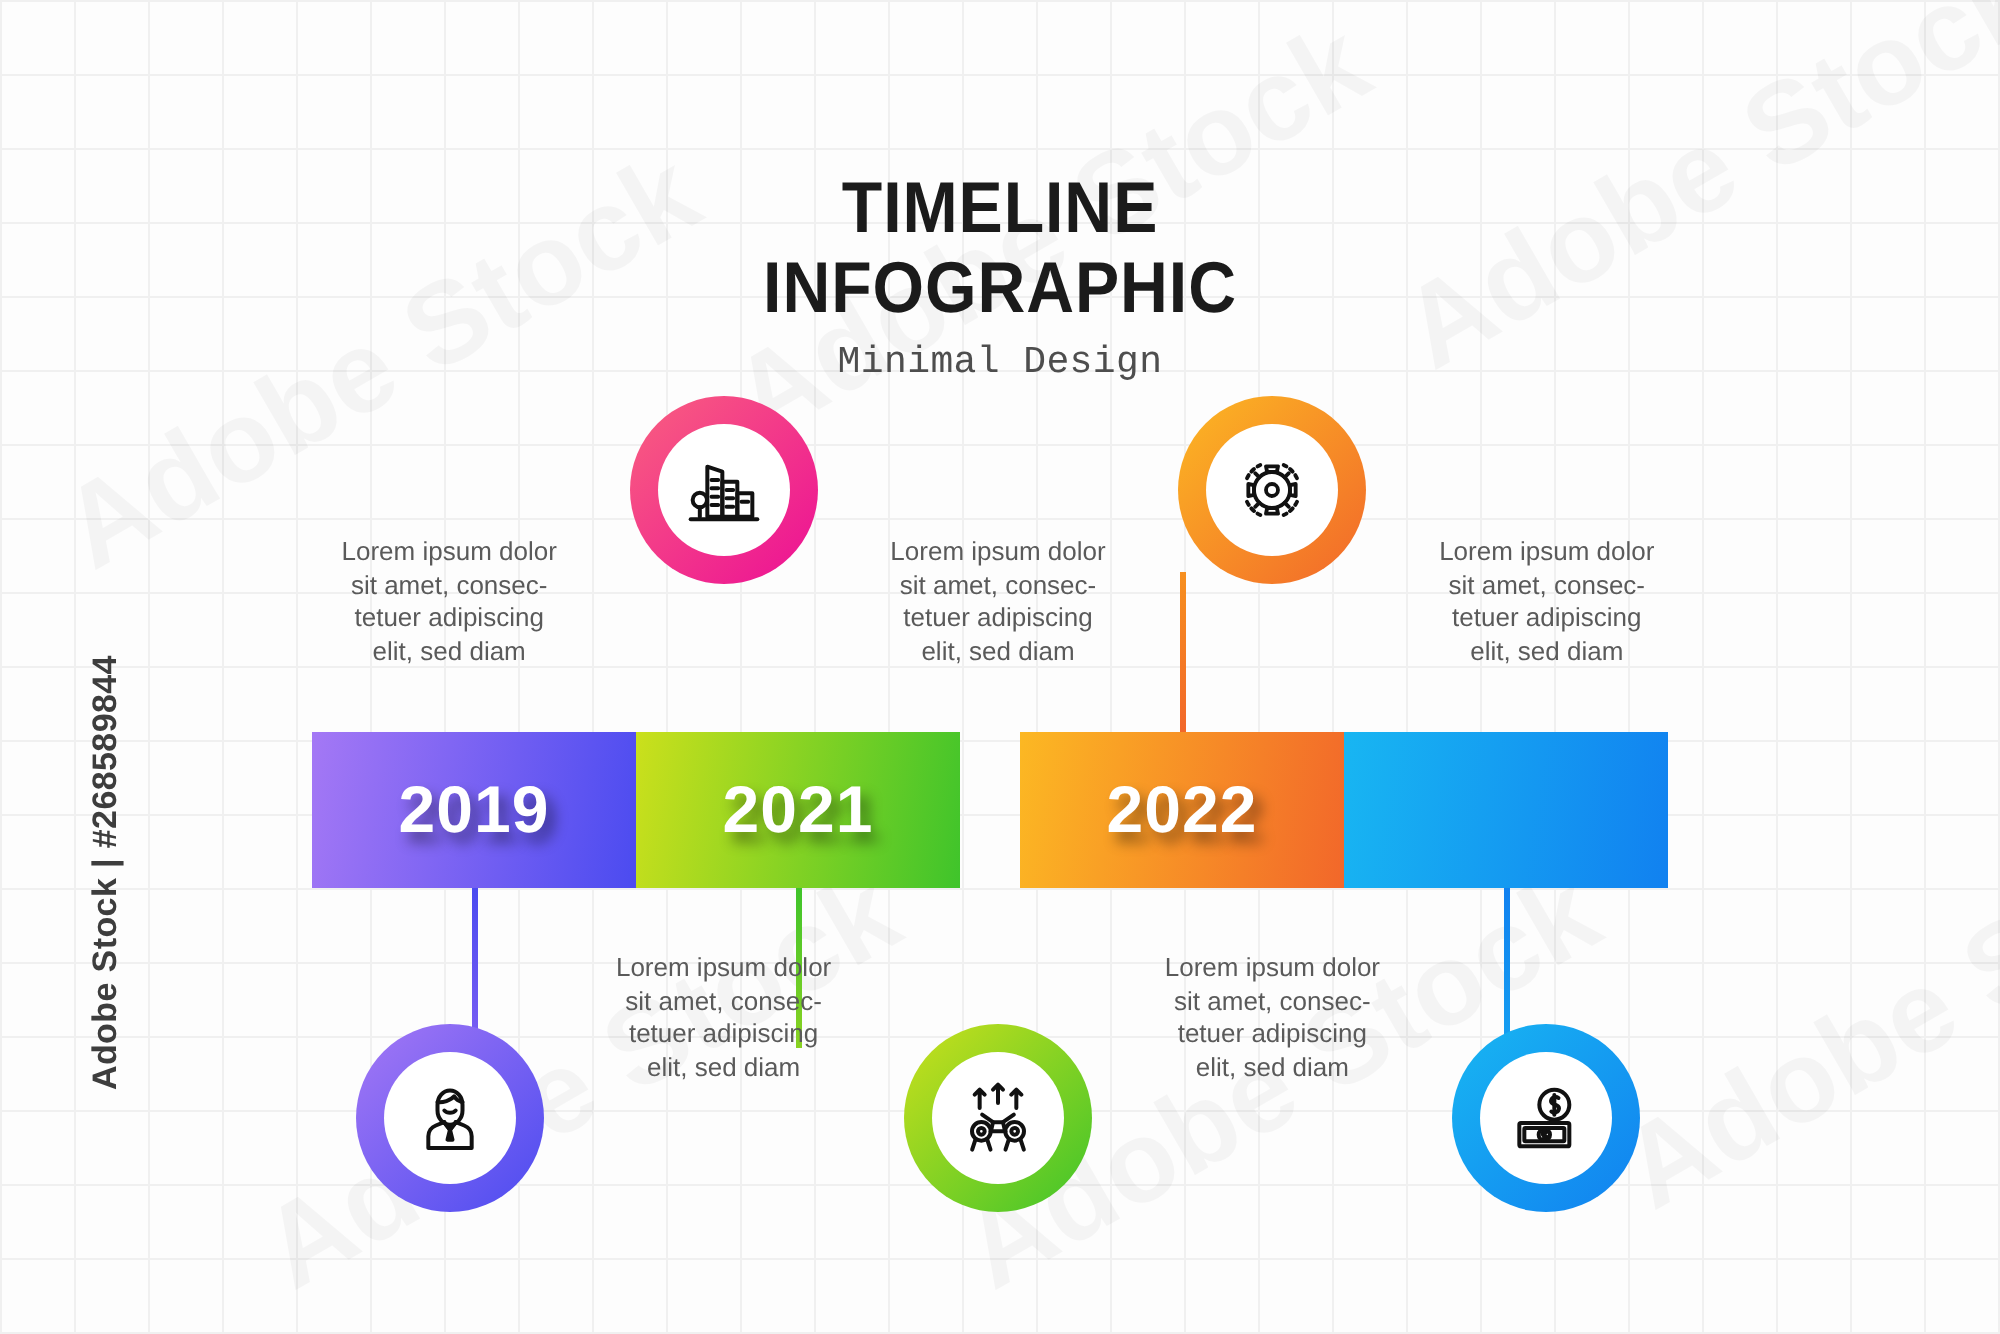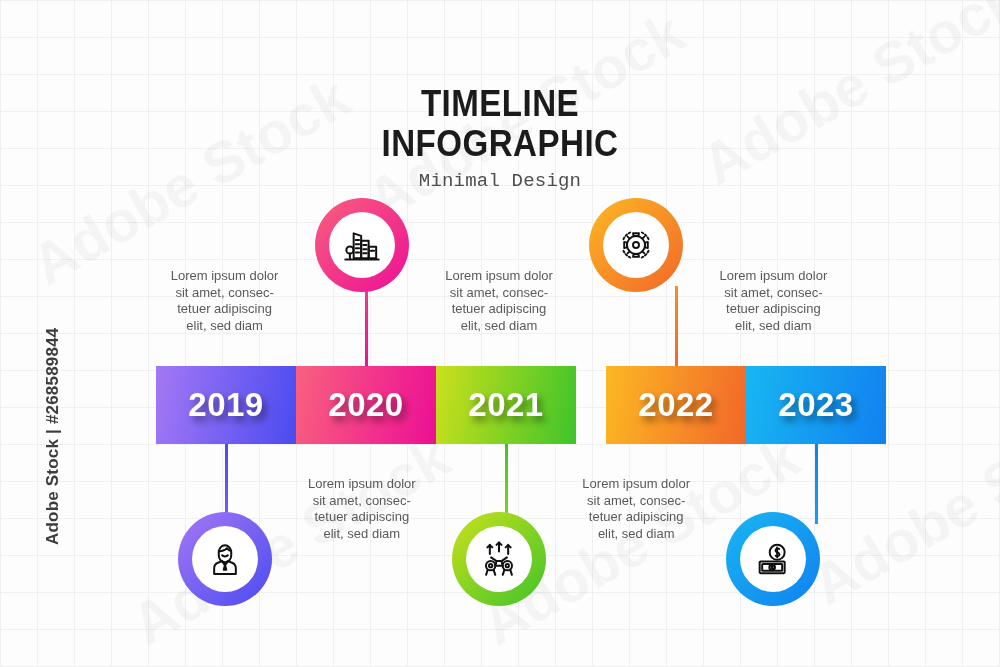--- a/index.html
+++ b/index.html
@@ -87,21 +87,21 @@
     font-size: 19px;
     color: #4e4e4e;
     letter-spacing: 0.2px;
   }
 
   
   #year-bar {
     position: absolute;
     left: 156px;
     top: 366px;
-    width: 730px;
+    width: 678px;
     height: 78px;
     display: flex;
   }
   .year-seg {
     flex: 1 1 0;
     position: relative;
     display: flex;
     align-items: center;
     justify-content: center;
   }
@@ -173,34 +173,29 @@
     <div class="title-line">TIMELINE</div>
     <div class="title-line">INFOGRAPHIC</div>
     <div class="subtitle">Minimal Design</div>
   </div>
 
   <div id="year-bar">
       <div class="year-seg" style="background: linear-gradient(100deg, rgb(164, 120, 245) 0%, rgb(75, 75, 240) 100%);">
         <span class="year-label">2019</span>
         <div class="stem stem-down" style="left: calc(50% - 1.5px); background: linear-gradient(rgb(75, 75, 240), rgb(123, 94, 243));"></div>
       </div>
-      <div class="year-seg" style="background: linear-gradient(100deg, rgb(249, 96, 127) 0%, rgb(236, 15, 149) 100%);">
-        <span class="year-label">2020</span>
-        <div class="stem stem-up" style="left: calc(50% - 1.5px); background: linear-gradient(rgb(244, 58, 138), rgb(236, 15, 149));"></div>
-      </div>
       <div class="year-seg" style="background: linear-gradient(100deg, rgb(203, 224, 28) 0%, rgb(63, 196, 43) 100%);">
         <span class="year-label">2021</span>
         <div class="stem stem-down" style="left: calc(50% - 1.5px); background: linear-gradient(rgb(63, 196, 43), rgb(138, 210, 34));"></div>
       </div>
       <div class="year-seg" style="background: linear-gradient(100deg, rgb(252, 184, 35) 0%, rgb(242, 103, 42) 100%); margin-left: 30px;">
         <span class="year-label">2022</span>
         <div class="stem stem-up" style="left: calc(50% - 1.5px); background: linear-gradient(rgb(247, 144, 31), rgb(242, 103, 42));"></div>
       </div>
       <div class="year-seg" style="background: linear-gradient(100deg, rgb(24, 182, 242) 0%, rgb(17, 129, 240) 100%);">
-        <span class="year-label">2023</span>
         <div class="stem stem-down" style="left: calc(50% - 1.5px); background: linear-gradient(rgb(17, 129, 240), rgb(21, 160, 241));"></div>
       </div>
     </div>
 
   <div id="overlay-layer">
       <div class="circle" style="left: 177.6px; top: 512px; background: linear-gradient(135deg, rgb(164, 120, 245) 0%, rgb(75, 75, 240) 100%);">
         <div class="circle-inner">
     <svg width="40" height="40" viewBox="0 0 48 48" fill="none" stroke="#111" stroke-width="2.4" stroke-linejoin="round" stroke-linecap="round">
       <path d="M16.5 16 a7.5 8.5 0 0 1 15 0 v3.5 a7.5 8.5 0 0 1 -15 0 z"></path>
       <path d="M16.5 14.5 c3 .5 8 -1 10 -3.5 c1.5 2.5 3.5 3.2 5 3.5"></path>

